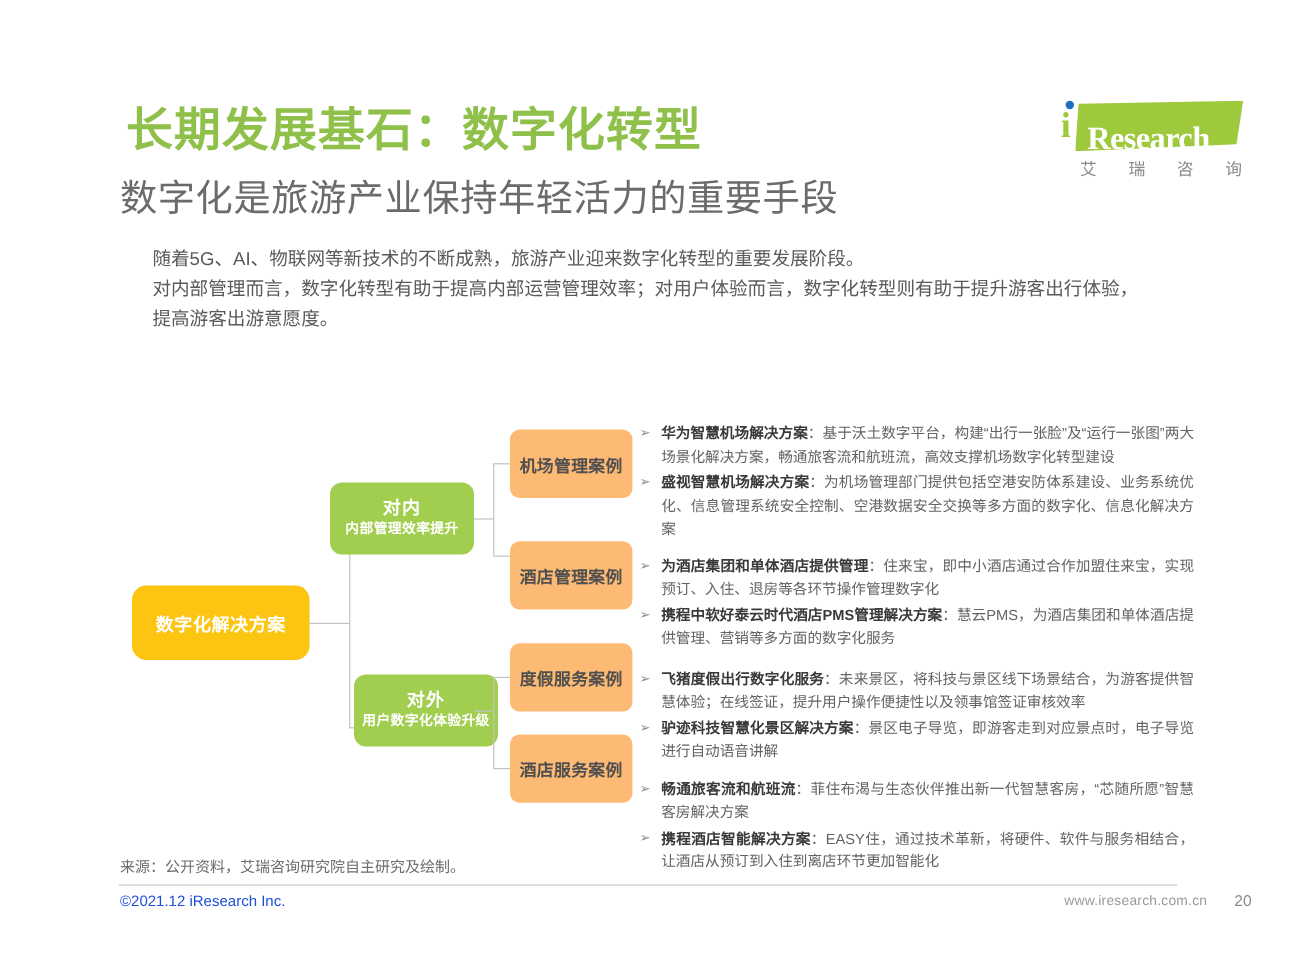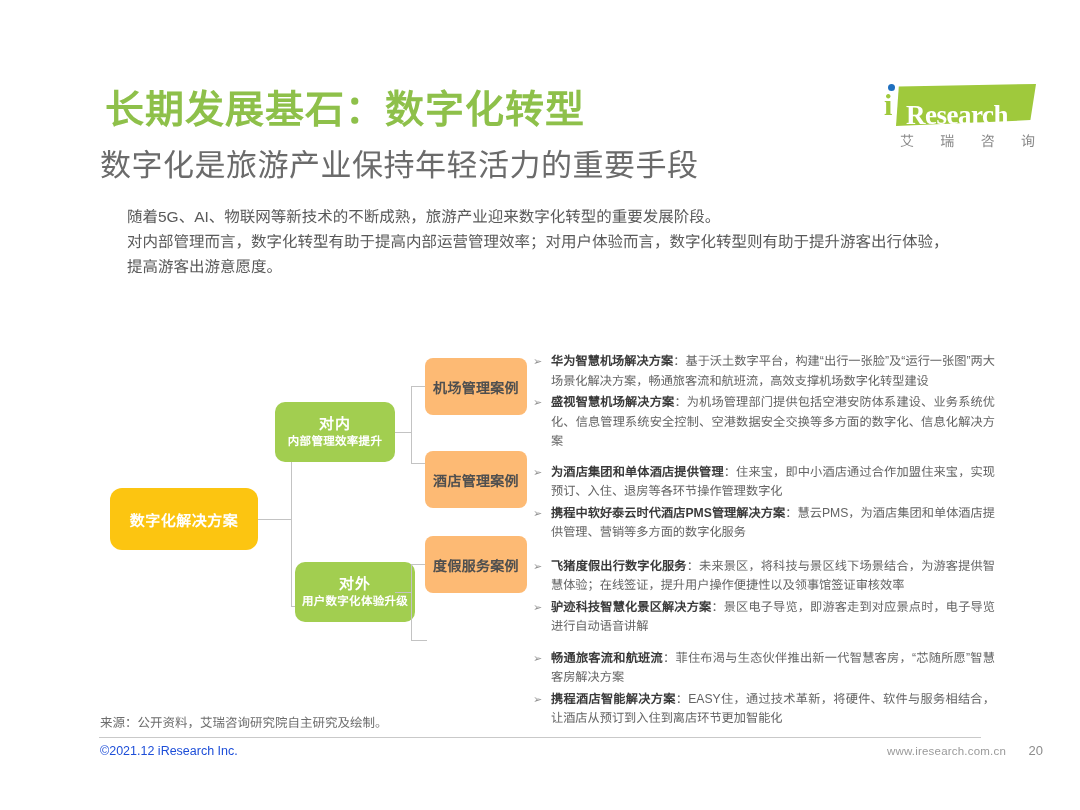--- a/index.html
+++ b/index.html
@@ -211,20 +211,23 @@
 
     <div class="case case-1">
       <span>机场管理案例</span>
     </div>
     <div class="case case-2">
       <span>酒店管理案例</span>
     </div>
     <div class="case case-3">
       <span>度假服务案例</span>
     </div>
+    <div class="case case-4">
+      <span>酒店服务案例</span>
+    </div>
   </div>
 
   <div class="bullets">
 
     <div class="bgroup">
       <div class="bitem">
         <span class="arw">➢</span>
         <b>华为智慧机场解决方案</b><span>：基于沃土数字平台，构建“出行一张脸”及“运行一张图”两大场景化解决方案，畅通旅客流和航班流，高效支撑机场数字化转型建设</span>
       </div>
       <div class="bitem">

